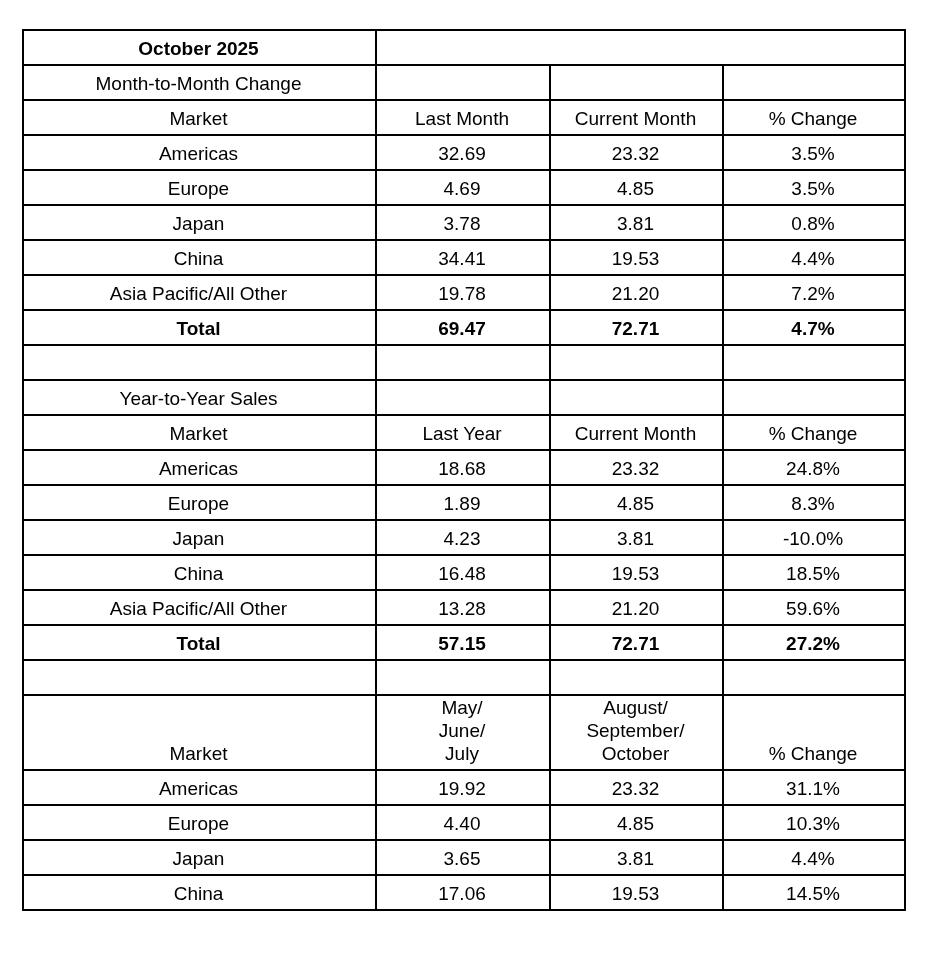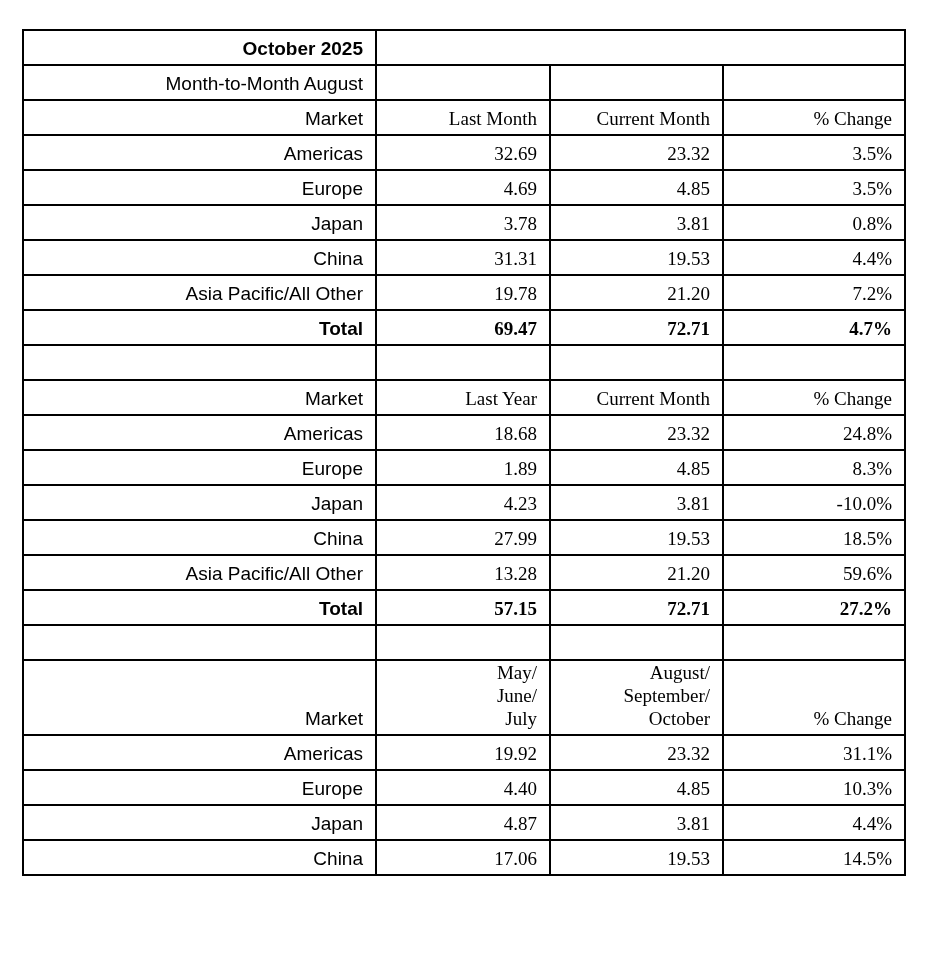--- a/index.html
+++ b/index.html
@@ -27,22 +27,22 @@
   col.cD { width: 182px; }
   td {
     border: 2px solid #000000;
     height: 29px;
     vertical-align: bottom;
     padding: 0 12px 4px 10px;
     overflow: hidden;
     line-height: 23px;
     background: #ffffff;
   }
-  td.a   { text-align: right; }
-  td.num { text-align: right; font-family: Liberation Serif, serif; }
+  td.a   { text-align: center; }
+  td.num { text-align: center; }
   tr.bold td { font-weight: bold; }
   tr.tall td { height: 68px; }
   td.pre { white-space: pre-line; }
 </style>
 </head>
 <body>
 
 <table class="report">
   <colgroup>
     <col class="cA">
@@ -51,21 +51,21 @@
       <col class="cD">
   </colgroup>
   <tbody>
 
     <tr class="bold">
       <td class="a">October 2025</td>
       <td colspan="3"></td>
     </tr>
 
     <tr>
-      <td class="a">Month-to-Month August</td>
+      <td class="a">Month-to-Month Change</td>
       <td></td>
       <td></td>
       <td></td>
     </tr>
     <tr>
       <td class="a">Market</td>
       <td class="num">Last Month</td>
       <td class="num">Current Month</td>
       <td class="num">% Change</td>
     </tr>
@@ -82,21 +82,21 @@
       <td class="num">3.5%</td>
     </tr>
     <tr>
       <td class="a">Japan</td>
       <td class="num">3.78</td>
       <td class="num">3.81</td>
       <td class="num">0.8%</td>
     </tr>
     <tr>
       <td class="a">China</td>
-      <td class="num">31.31</td>
+      <td class="num">34.41</td>
       <td class="num">19.53</td>
       <td class="num">4.4%</td>
     </tr>
     <tr>
       <td class="a">Asia Pacific/All Other</td>
       <td class="num">19.78</td>
       <td class="num">21.20</td>
       <td class="num">7.2%</td>
     </tr>
     <tr class="bold">
@@ -106,20 +106,26 @@
       <td class="num">4.7%</td>
     </tr>
     <tr>
       <td></td>
       <td></td>
       <td></td>
       <td></td>
     </tr>
 
     <tr>
+      <td class="a">Year-to-Year Sales</td>
+      <td></td>
+      <td></td>
+      <td></td>
+    </tr>
+    <tr>
       <td class="a">Market</td>
       <td class="num">Last Year</td>
       <td class="num">Current Month</td>
       <td class="num">% Change</td>
     </tr>
     <tr>
       <td class="a">Americas</td>
       <td class="num">18.68</td>
       <td class="num">23.32</td>
       <td class="num">24.8%</td>
@@ -131,21 +137,21 @@
       <td class="num">8.3%</td>
     </tr>
     <tr>
       <td class="a">Japan</td>
       <td class="num">4.23</td>
       <td class="num">3.81</td>
       <td class="num">-10.0%</td>
     </tr>
     <tr>
       <td class="a">China</td>
-      <td class="num">27.99</td>
+      <td class="num">16.48</td>
       <td class="num">19.53</td>
       <td class="num">18.5%</td>
     </tr>
     <tr>
       <td class="a">Asia Pacific/All Other</td>
       <td class="num">13.28</td>
       <td class="num">21.20</td>
       <td class="num">59.6%</td>
     </tr>
     <tr class="bold">
@@ -178,21 +184,21 @@
       <td class="num">31.1%</td>
     </tr>
     <tr>
       <td class="a">Europe</td>
       <td class="num">4.40</td>
       <td class="num">4.85</td>
       <td class="num">10.3%</td>
     </tr>
     <tr>
       <td class="a">Japan</td>
-      <td class="num">4.87</td>
+      <td class="num">3.65</td>
       <td class="num">3.81</td>
       <td class="num">4.4%</td>
     </tr>
     <tr>
       <td class="a">China</td>
       <td class="num">17.06</td>
       <td class="num">19.53</td>
       <td class="num">14.5%</td>
     </tr>
 

